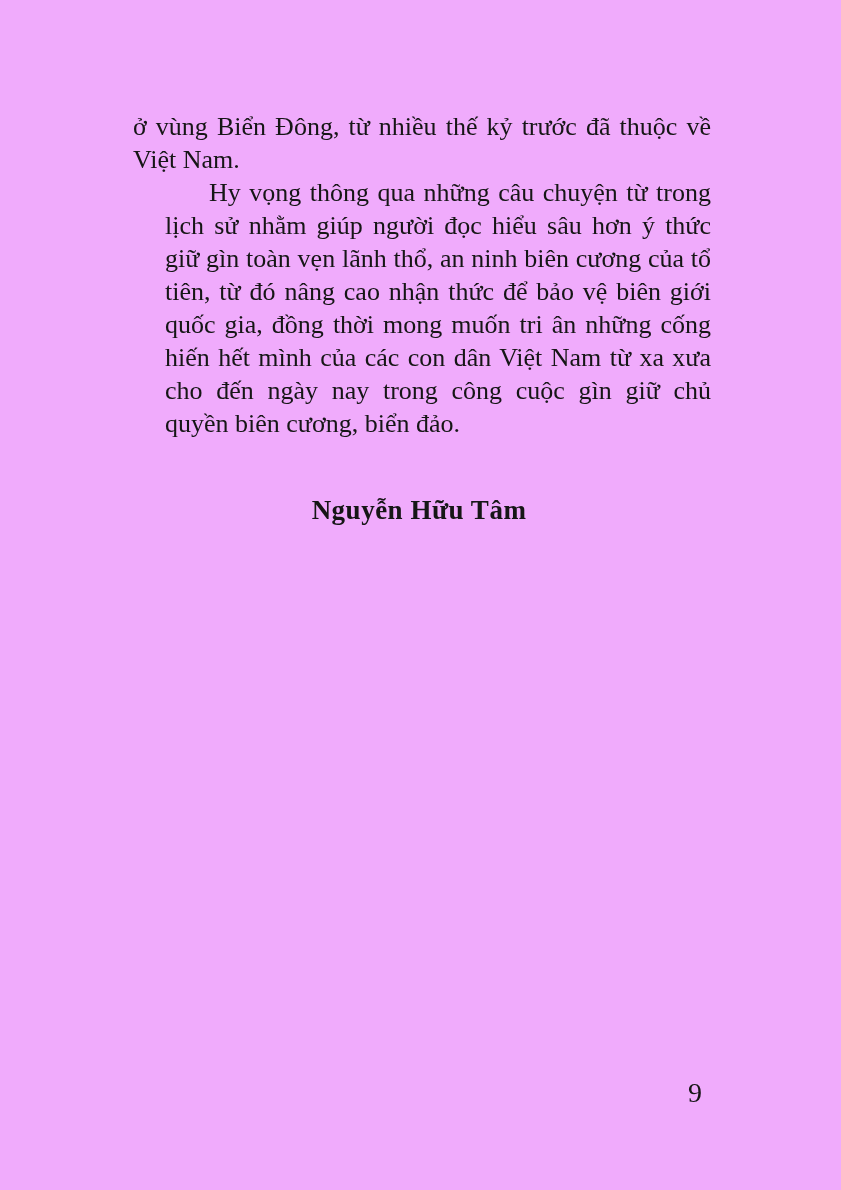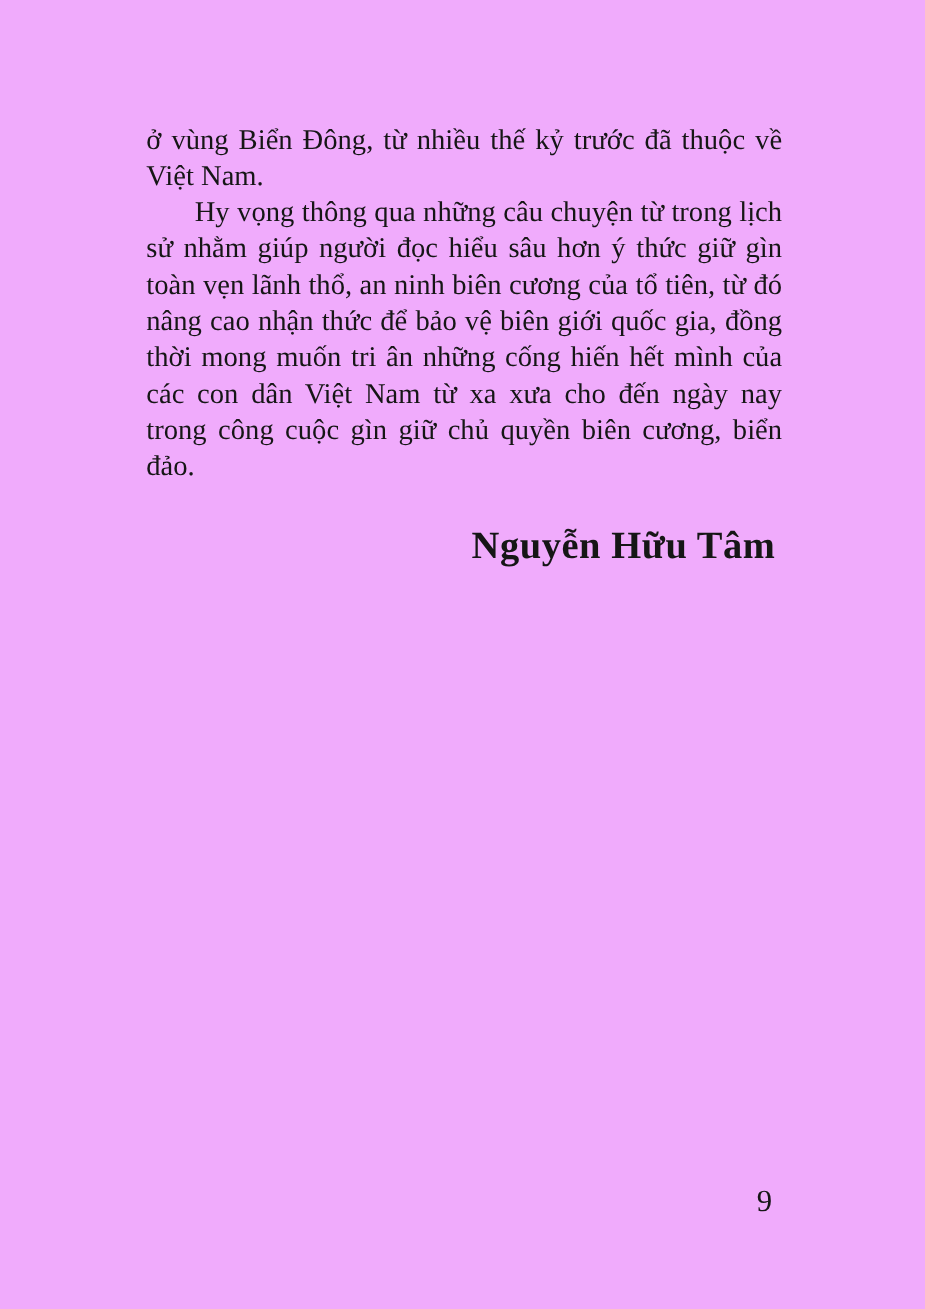--- a/index.html
+++ b/index.html
@@ -25,26 +25,27 @@
     line-height: 33px;
     text-align: justify;
     text-justify: inter-word;
   }
   .text-block p {
     margin: 0;
     padding: 0;
   }
   .text-block p.indented {
     text-indent: 44px;
+    margin-left: 32px;
   }
   .author-line {
-    margin-top: 39px;
-    text-align: right;
+    margin-top: 54px;
+    text-align: center;
     font-weight: bold;
-    font-size: 35px;
+    font-size: 27px;
     padding-right: 6px;
     letter-spacing: 0.5px;
   }
   .page-number {
     position: absolute;
     top: 1078px;
     right: 139px;
     font-size: 28px;
     line-height: 30px;
     text-align: right;

